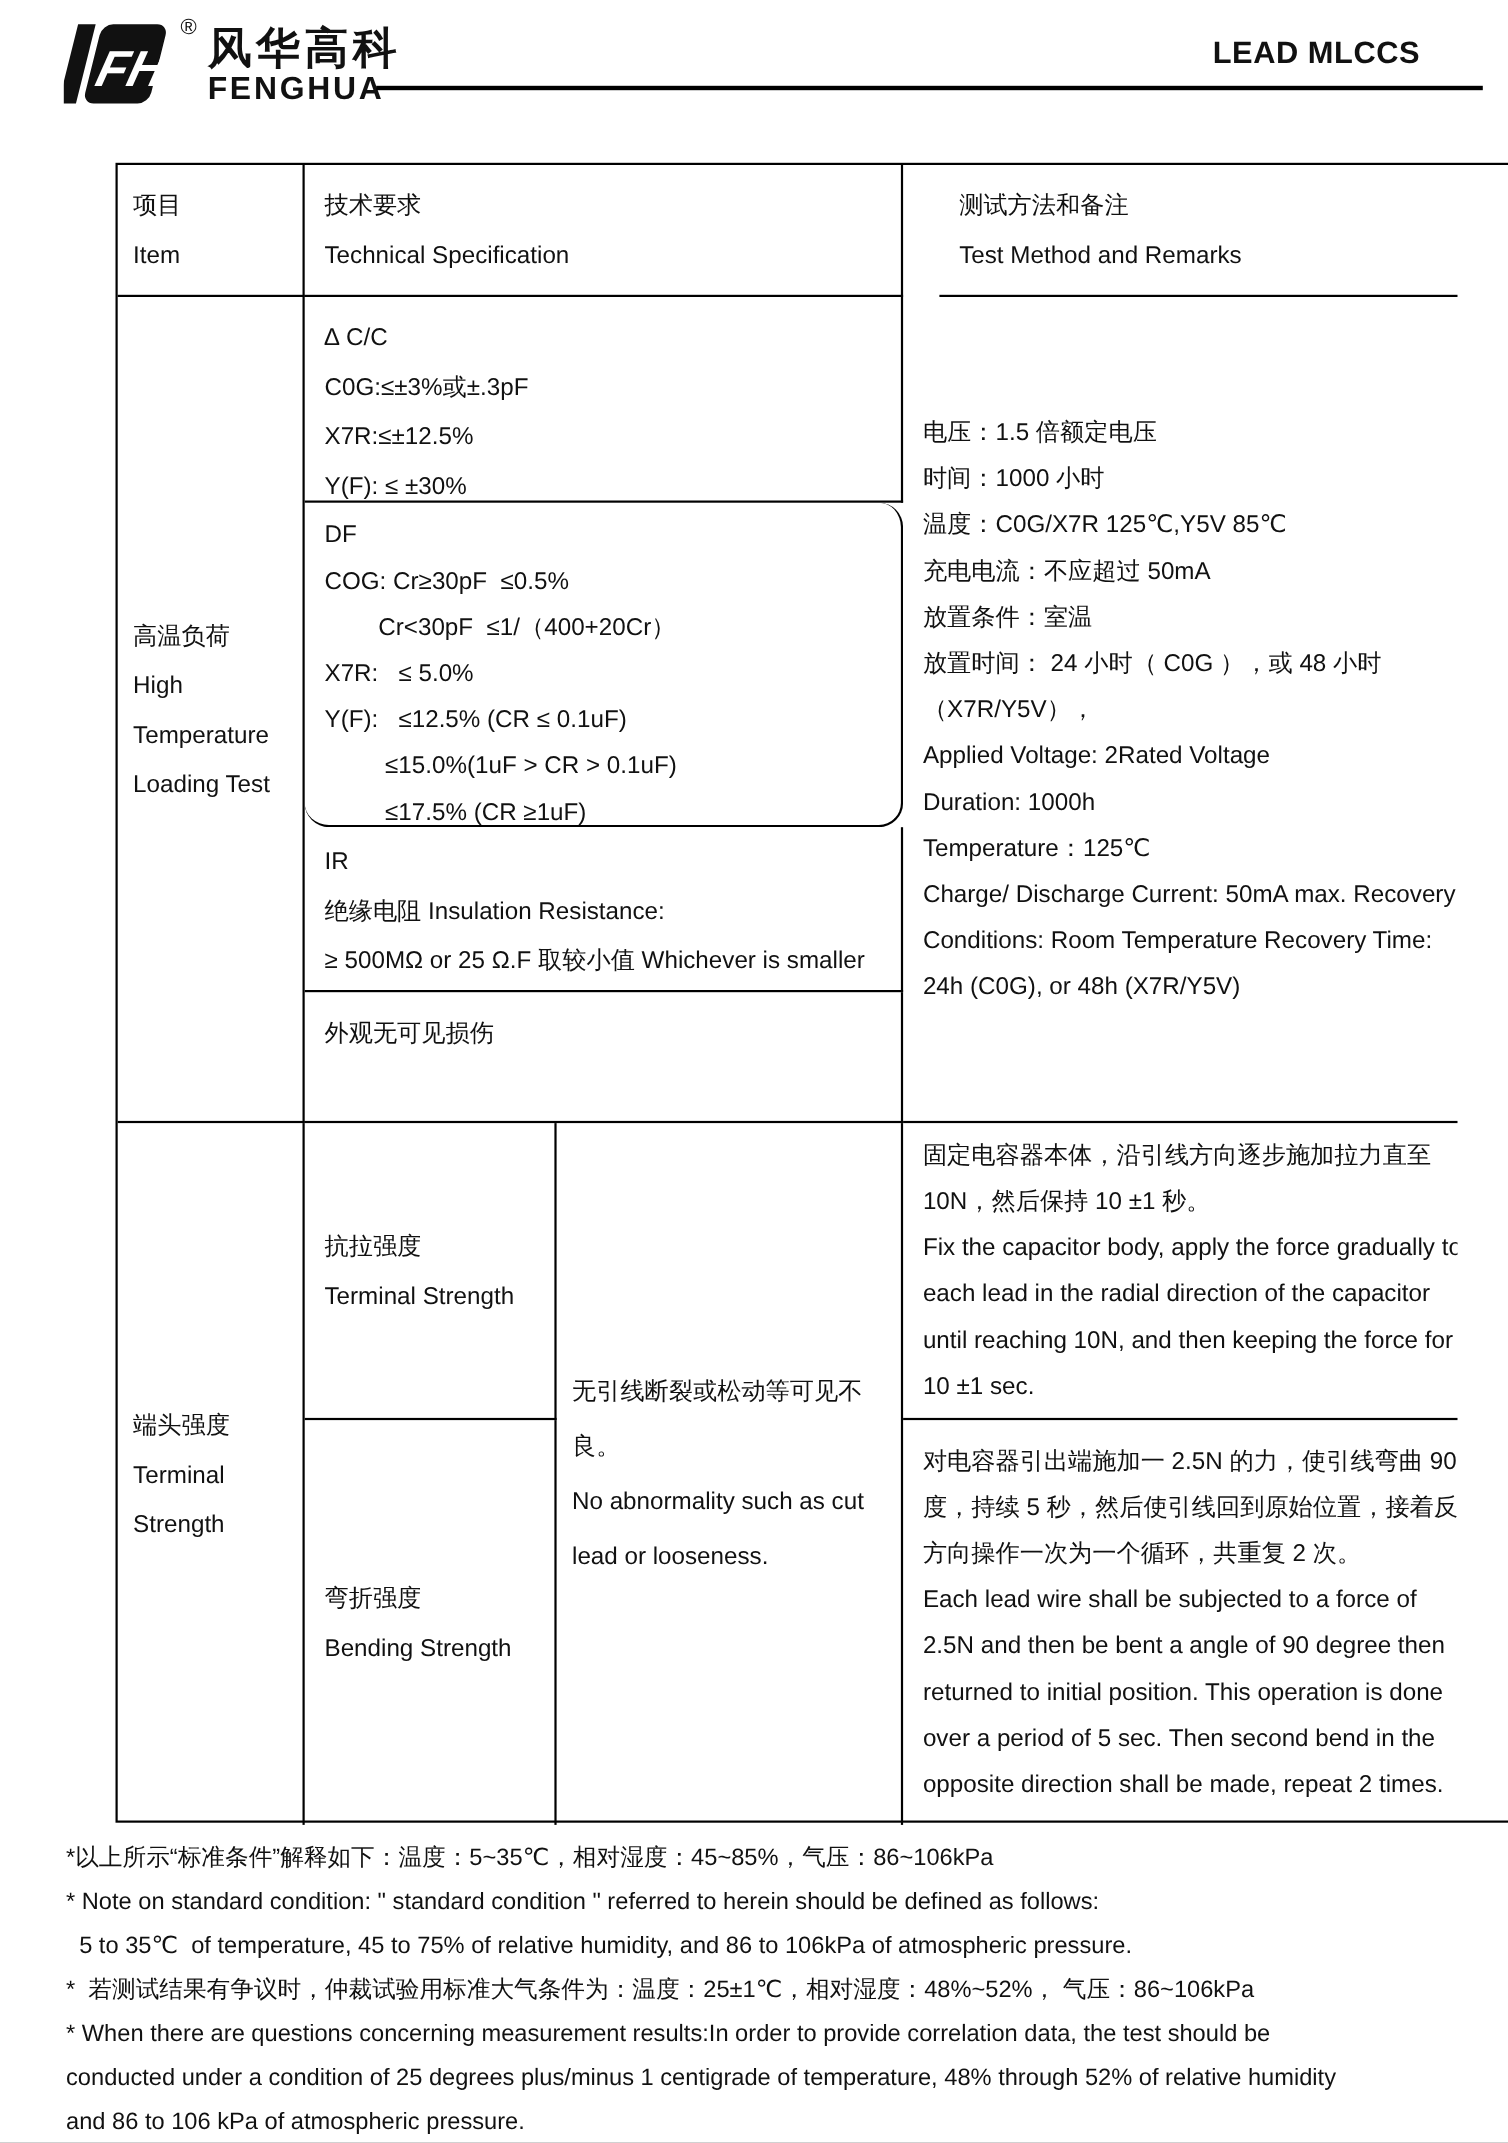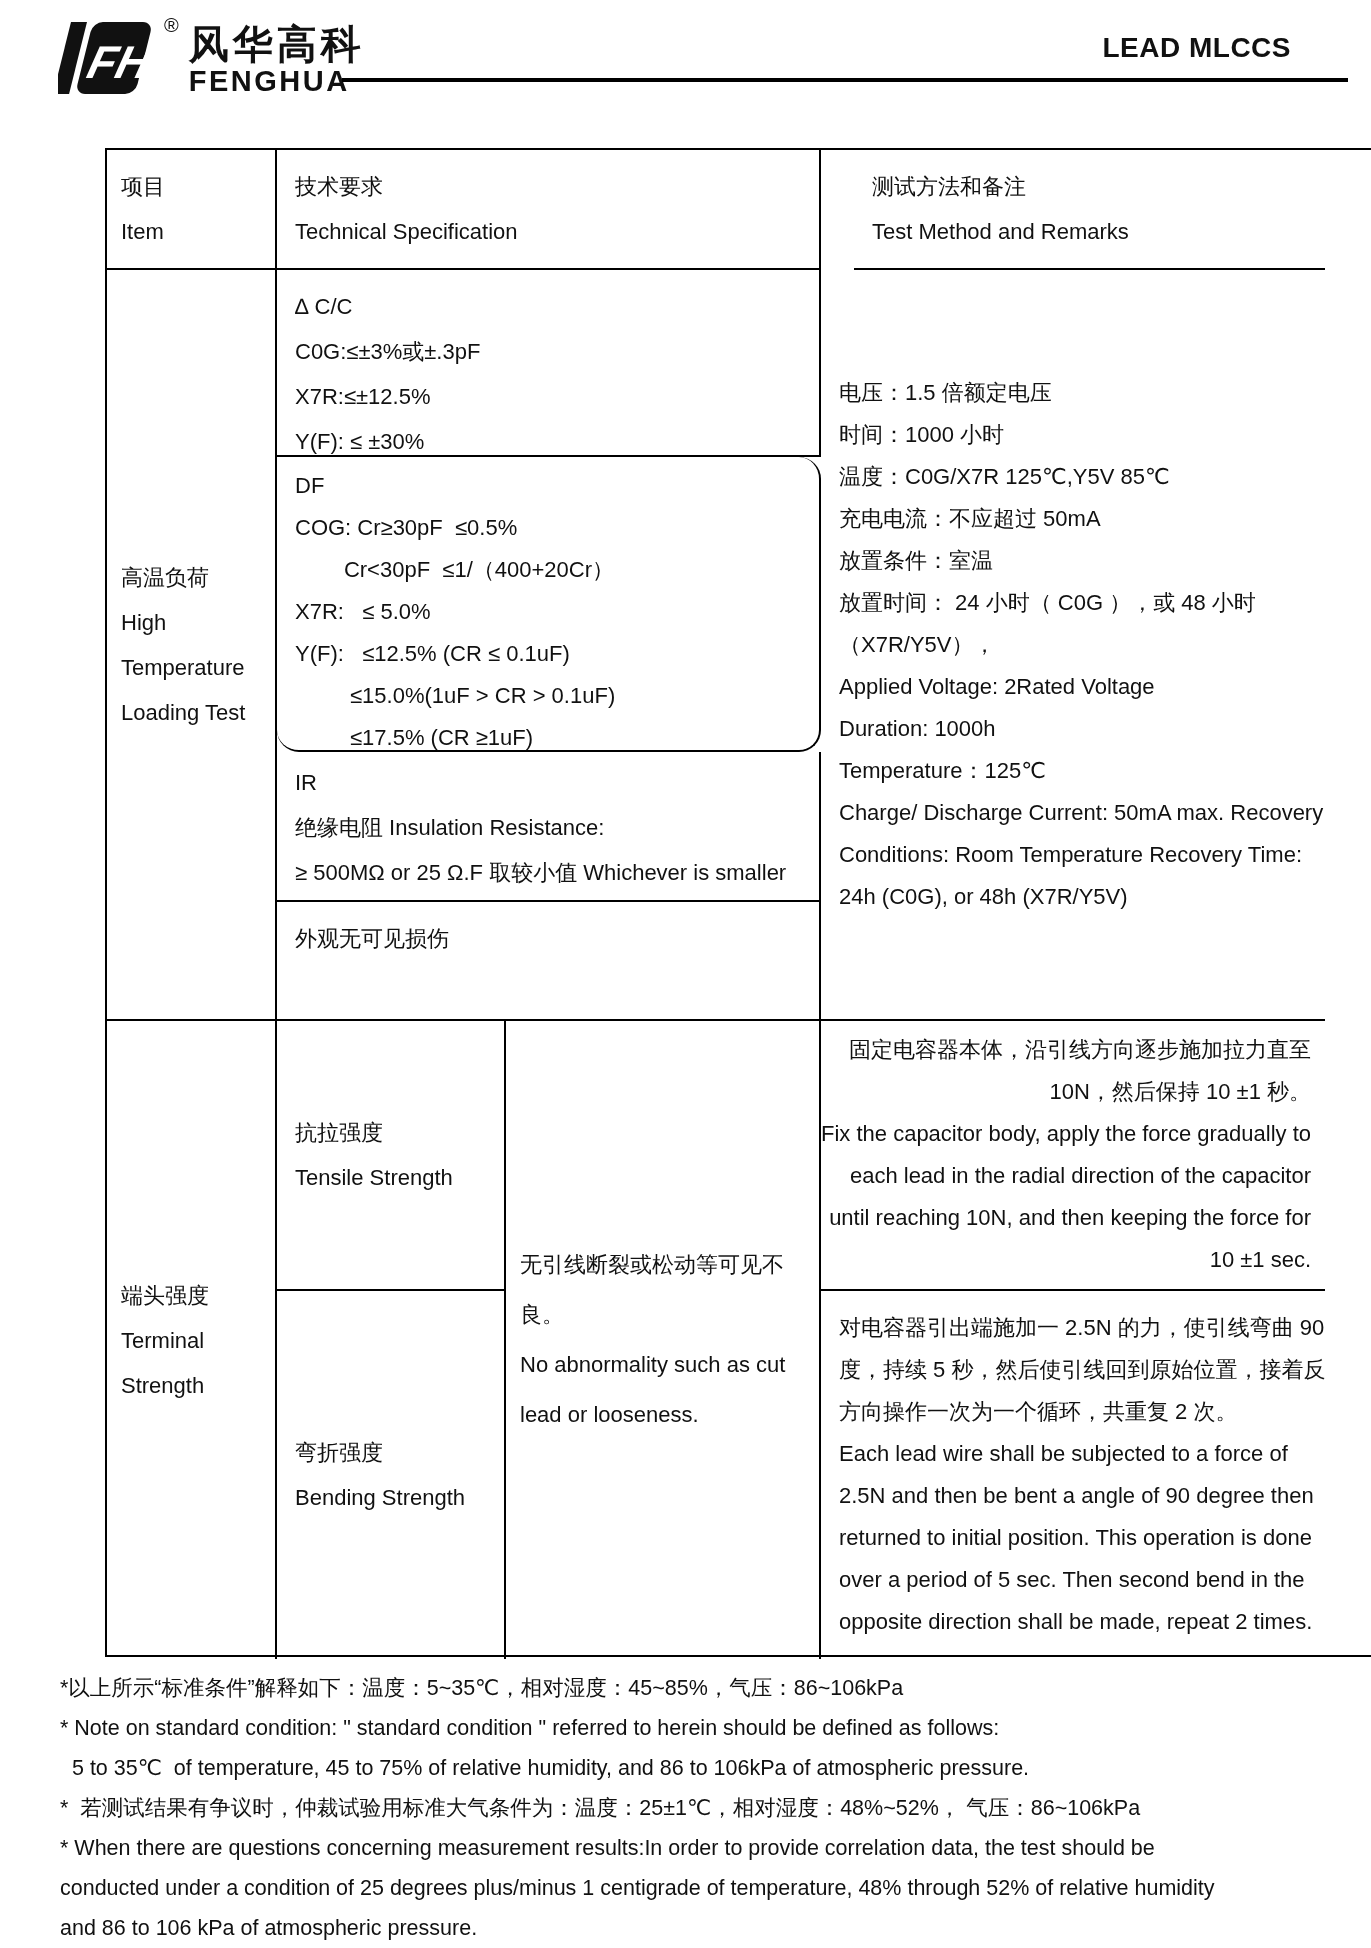--- a/index.html
+++ b/index.html
@@ -48,21 +48,21 @@
   .s1-item  { grid-row:2 / span 4; grid-column:1; }
   .s1-dcc   { grid-row:2; grid-column:2 / span 2; }
   .s1-df    { grid-row:3; grid-column:2 / span 2;border-radius:22px; }
   .s1-ir    { grid-row:4; grid-column:2 / span 2; }
   .s1-app   { grid-row:5; grid-column:2 / span 2; }
   .s1-method{ grid-row:2 / span 4; grid-column:4; }
   .s2-item  { grid-row:6 / span 2; grid-column:1; }
   .s2-tlabel{ grid-row:6; grid-column:2; }
   .s2-blabel{ grid-row:7; grid-column:2; }
   .s2-shared{ grid-row:6 / span 2; grid-column:3; }
-  .s2-tmeth { grid-row:6; grid-column:4;align-items:flex-end; }
+  .s2-tmeth { grid-row:6; grid-column:4; }
   .s2-bmeth { grid-row:7; grid-column:4; }
 
   
   .notes { position:absolute; left:60px; top:1668px; width:1285px; font-size:21.5px; }
   .notes .line { line-height:40px; white-space:pre-wrap; }
 </style>
 </head>
 <body>
 
 <div class="page">
@@ -144,21 +144,21 @@
         <div class="line">24h (C0G), or 48h (X7R/Y5V)</div>
       </div>
 
     <div class="cell s2-item no-b v-center">
         <div class="line">端头强度</div>
         <div class="line">Terminal</div>
         <div class="line">Strength</div>
       </div>
     <div class="cell s2-tlabel v-center pad-l18">
         <div class="line">抗拉强度</div>
-        <div class="line">Tensile Strength</div>
+        <div class="line">Terminal Strength</div>
       </div>
     <div class="cell s2-blabel no-b v-center pad-l18">
         <div class="line">弯折强度</div>
         <div class="line">Bending Strength</div>
       </div>
     <div class="cell s2-shared no-b lh50 v-center">
         <div class="line">无引线断裂或松动等可见不</div>
         <div class="line">良。</div>
         <div class="line">No abnormality such as cut</div>
         <div class="line">lead or looseness.</div>

